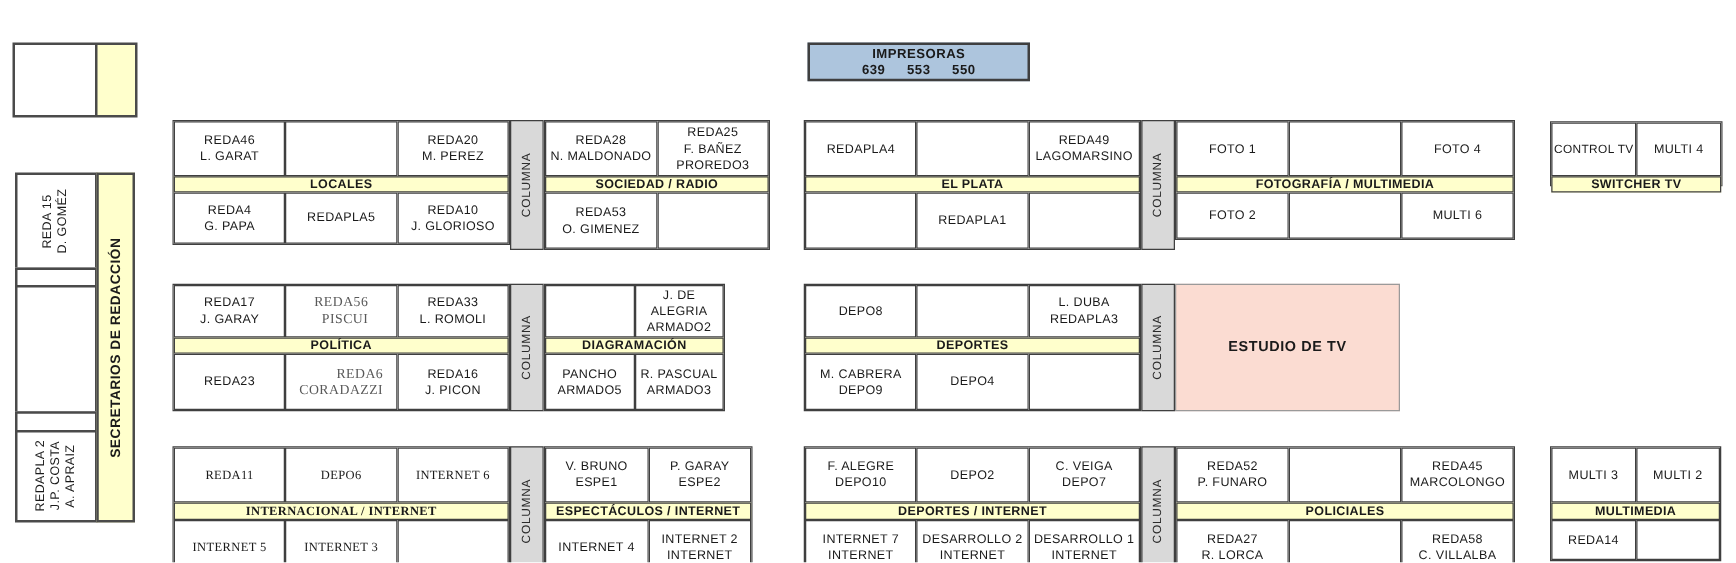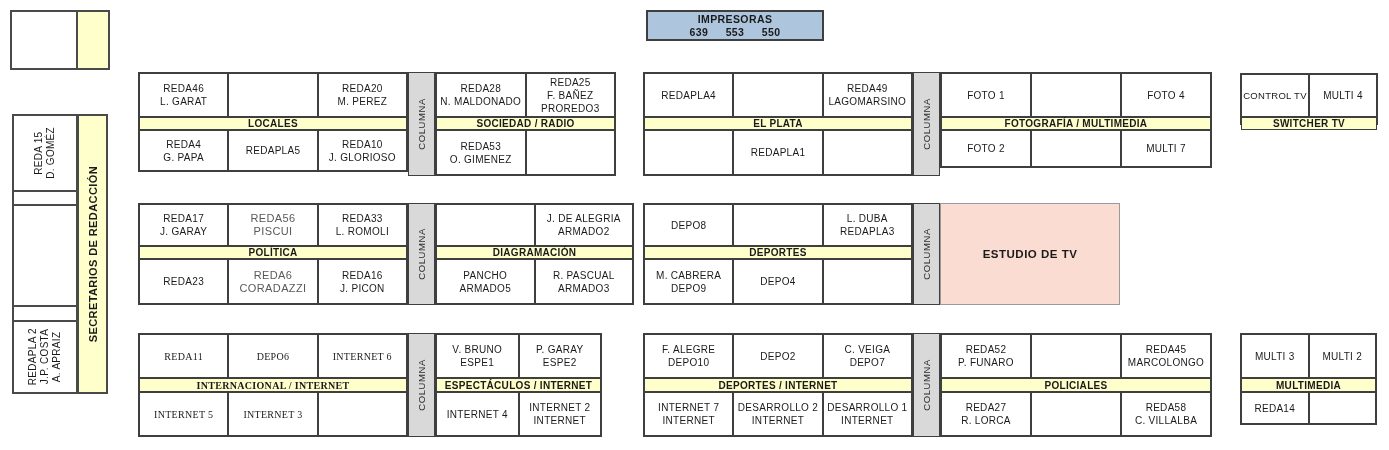--- a/index.html
+++ b/index.html
@@ -1,31 +1,31 @@
 <!DOCTYPE html>
 <html style="--band: #ffffcc; --strip: #d9d9d9; --printer: #adc5dd; --studio: #fbdcd2; --border: #3f3f3f;"><head>
 <meta charset="utf-8">
 <style>
   html,body{margin:0;padding:0;background:#fff;}
   .canvas{position:relative;width:1389px;height:450px;background:#fff;
           font-family:"Liberation Sans",sans-serif;color:#1a1a1a;overflow:hidden;}
-  .abs{position:absolute;box-sizing:border-box;}
+  .abs{position:absolute;box-sizing:border-box;margin-top:24px;}
   .sect{display:grid;border:1px solid var(--border,#3f3f3f);background:#fff;}
   .cell{border:1px solid var(--border,#3f3f3f);display:flex;align-items:center;justify-content:center;
         text-align:center;font-size:10px;line-height:13px;white-space:pre-line;
         letter-spacing:.3px;padding:1px;overflow:hidden;box-sizing:border-box;background:#fff;}
   .band{grid-column:1/-1;border:1px solid var(--border,#3f3f3f);background:var(--band,#ffffcc);
         display:flex;align-items:center;justify-content:center;font-weight:bold;
         font-size:10px;letter-spacing:.3px;box-sizing:border-box;}
   .strip{background:var(--strip,#d9d9d9);border:1px solid var(--border,#3f3f3f);
          display:flex;align-items:center;justify-content:center;}
   .vtext{writing-mode:vertical-rl;transform:rotate(180deg);white-space:pre-line;
          text-align:center;line-height:12px;}
   .strip .vtext{font-size:9.5px;color:#2b2b2b;letter-spacing:.6px;}
-  .alt{font-family:Liberation Sans, sans-serif;font-size:11px;color:#595959;letter-spacing:.4px;}
+  .alt{font-family:Liberation Serif, serif;font-size:11px;color:#595959;letter-spacing:.4px;text-align:right;}
   .studio{background:var(--studio,#fbdcd2);border:1px solid #9a9a9a;display:flex;align-items:center;
           justify-content:center;font-weight:bold;font-size:11.5px;letter-spacing:.5px;}
   .printer{background:var(--printer,#adc5dd);border:2px solid var(--border,#3f3f3f);display:flex;
            flex-direction:column;align-items:center;justify-content:center;
            font-weight:bold;font-size:10.5px;line-height:13px;letter-spacing:.4px;}
   .printer .nums{word-spacing:14px;}
   .legend{border:2px solid #4a4a4a;display:flex;}
   .legend .lwhite{flex:1;background:#fff;}
   .legend .lyellow{width:30px;background:var(--band,#ffffcc);border-left:2px solid #4a4a4a;}
   .rackcol{display:block;}
@@ -113,21 +113,21 @@
     <span class="vtext">COLUMNA</span>
   </div>
 
   <div class="abs sect" style="left:940px;top:72px;width:272px;height:96px;grid-template-columns:1fr 1fr 1fr;grid-template-rows:44px 13px 1fr;">
     <div class="cell">FOTO 1</div>
     <div class="cell"></div>
     <div class="cell">FOTO 4</div>
     <div class="band">FOTOGRAFÍA / MULTIMEDIA</div>
     <div class="cell">FOTO 2</div>
     <div class="cell"></div>
-    <div class="cell">MULTI 7</div>
+    <div class="cell">MULTI 6</div>
   </div>
 
   <div class="abs sect" style="left:1240px;top:73px;width:138px;height:52px;grid-template-columns:1fr 1fr;grid-template-rows:43px 1fr;">
     <div class="cell" style="font-size:9.5px;">CONTROL TV</div>
     <div class="cell">MULTI 4</div>
     <div class="band">SWITCHER TV</div>
   </div>
 
   <div class="abs sect" style="left:138px;top:203px;width:270px;height:102px;grid-template-columns:1fr 1fr 1fr;grid-template-rows:42px 13px 1fr;">
     <div class="cell">REDA17
@@ -140,21 +140,21 @@
     <div class="cell">REDA23</div>
     <div class="cell alt">REDA6
 CORADAZZI</div>
     <div class="cell">REDA16
 J. PICON</div>
   </div>
   <div class="abs strip" style="left:408px;top:203px;width:27px;height:102px;">
     <span class="vtext">COLUMNA</span>
   </div>
 
-  <div class="abs sect" style="left:435px;top:203px;width:199px;height:102px;grid-template-columns:1fr 1fr;grid-template-rows:42px 13px 1fr;">
+  <div class="abs sect" style="left:435px;top:203px;width:145px;height:102px;grid-template-columns:1fr 1fr;grid-template-rows:42px 13px 1fr;">
     <div class="cell"></div>
     <div class="cell">J. DE ALEGRIA
 ARMADO2</div>
     <div class="band">DIAGRAMACIÓN</div>
     <div class="cell">PANCHO
 ARMADO5</div>
     <div class="cell">R. PASCUAL
 ARMADO3</div>
   </div>
 

